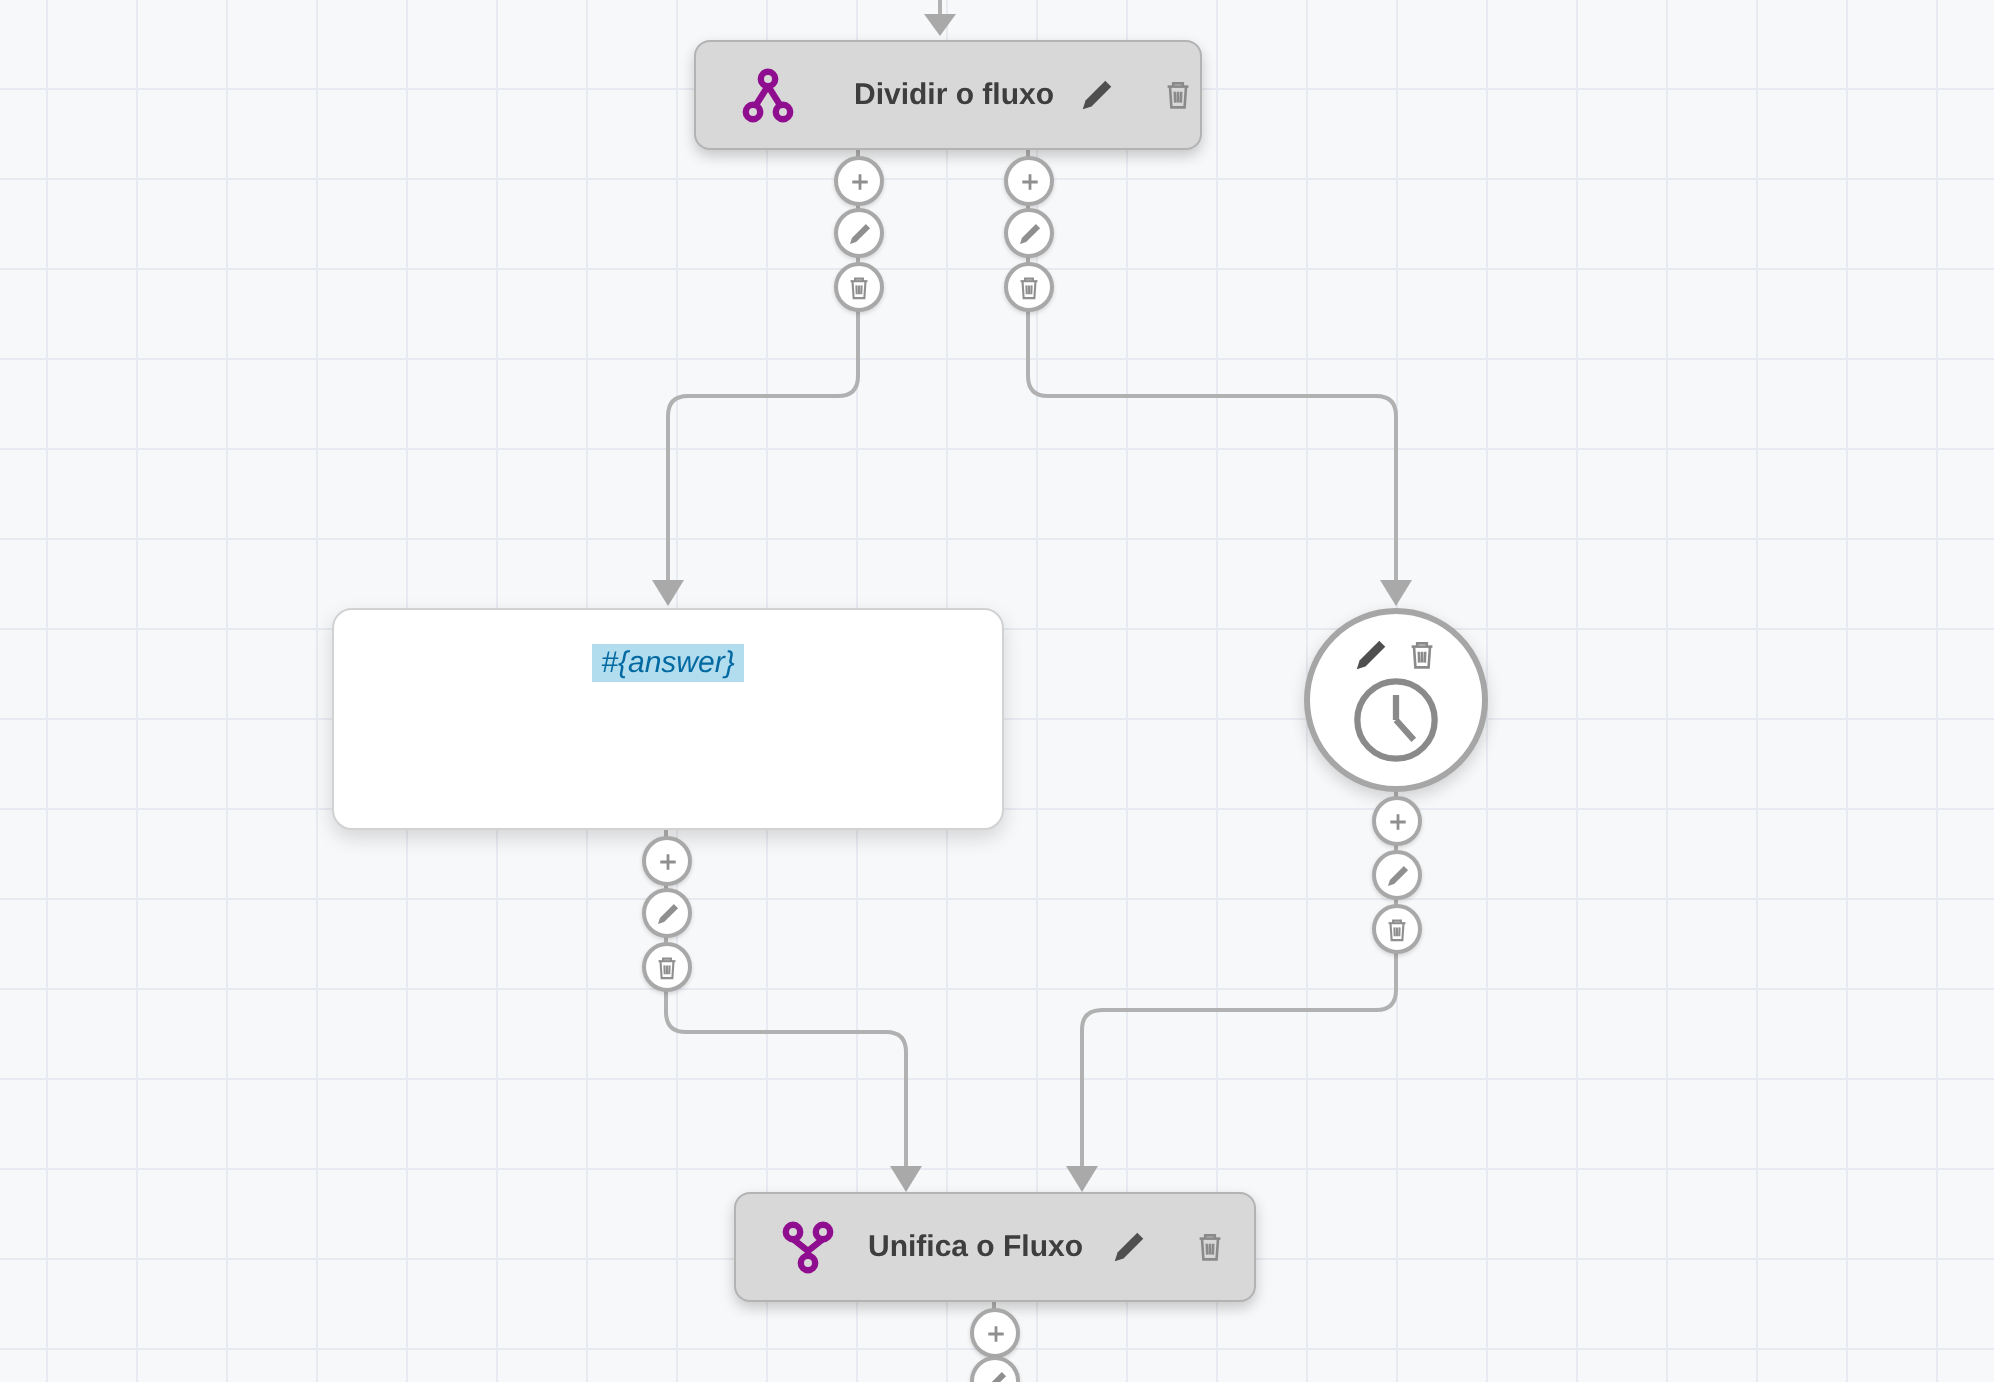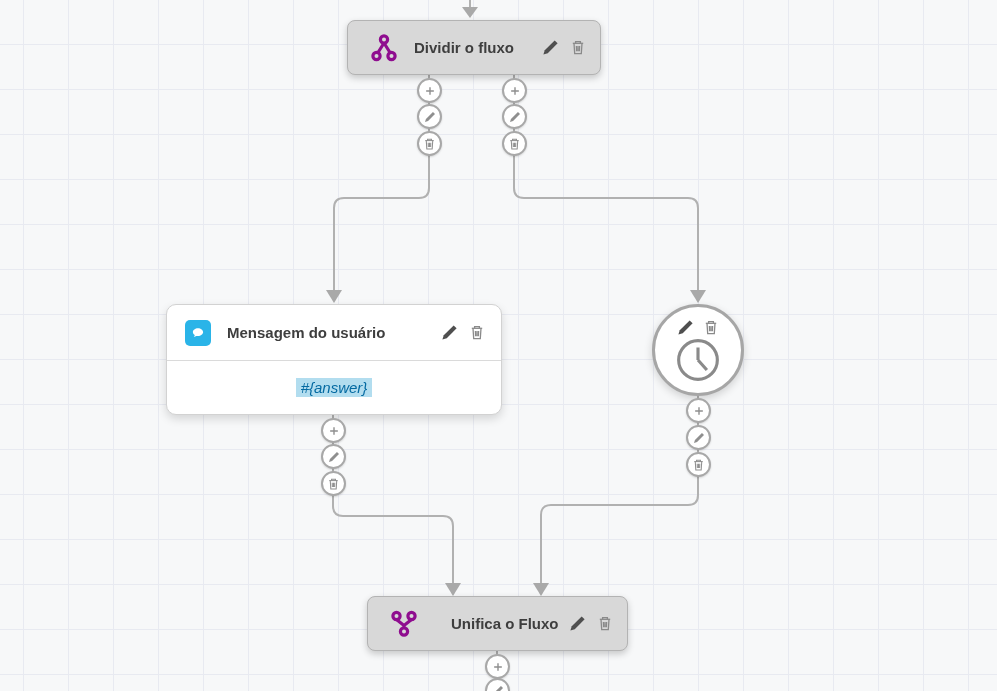--- a/index.html
+++ b/index.html
@@ -16,21 +16,21 @@
   }
 
   .wires { position:absolute; left:0; top:0; z-index:1; }
   .wire  { fill:none; stroke:#b1b1b1; stroke-width:2; }
   .arrow { fill:#a9a9a9; stroke:none; }
 
   
   .gray-node {
     position:absolute; z-index:2; display:flex; align-items:center;
     background:#d8d8d8; border:1px solid #b3b3b3; border-radius:8px;
-    box-shadow:0 3px 7px rgba(0,0,0,.20); padding:0 14px;
+    box-shadow:0 3px 7px rgba(0,0,0,.20); padding:0 14px;gap:13px;
   }
   .node-label { font-weight:bold; font-size:15px; color:#3e3e3e; white-space:nowrap; }
   .act { display:inline-flex; align-items:center; justify-content:center; cursor:pointer; }
   .act.edit { color:#4f4f4f; }
   .act.del  { color:#8a8a8a; }
 
   
   .card {
     position:absolute; z-index:2; background:#fff;
     border:1px solid #d2d2d2; border-radius:10px;
@@ -146,41 +146,20 @@
   <div class="port" style="left:502px; top:131px;">
     <svg width="13" height="14" viewBox="0 0 16 16" fill="none" stroke="currentColor" stroke-width="1.3">
       <path d="M2.8 3.8 H13.2"></path>
         <path d="M5.6 3.8 V2.2 H10.4 V3.8"></path>
         <path d="M4 3.8 L4.7 14.2 H11.3 L12 3.8"></path>
       <path d="M6.4 6.4 L6.6 11.8 M8 6.4 V11.8 M9.6 6.4 L9.4 11.8"></path>
     </svg>
   </div>
 
   <div class="card" style="left:166px; top:304px; width:336px; height:111px;">
-    <div class="card-header">
-      <span class="icon-blue" style="margin-left:2px;">
-        <svg width="18" height="18" viewBox="0 0 26 26">
-          <path d="M13 6 c-4.1 0 -7.4 2.5 -7.4 5.6 c0 1.8 1.1 3.4 2.8 4.4 c-0.2 1 -0.7 1.9 -1.5 2.6 c1.4 -0.2 2.7 -0.7 3.7 -1.4 c0.8 0.2 1.6 0.3 2.4 0.3 c4.1 0 7.4 -2.5 7.4 -5.8 C20.4 8.5 17.1 6 13 6 z" fill="#ffffff"></path>
-        </svg>
-      </span>
-      <span class="node-label" style="margin-left:16px; margin-right:auto;">Mensagem do usuário</span>
-      <span class="act edit">
-        <svg width="17" height="17" viewBox="0 0 16 16">
-            <path d="M11.9 1.3 L14.7 4.1 L5.4 13.4 L1.3 14.7 L2.6 10.6 Z" fill="currentColor"></path>
-          </svg>
-      </span>
-      <span class="act del" style="margin-left:11px;">
-        <svg width="16" height="17" viewBox="0 0 16 16" fill="none" stroke="currentColor" stroke-width="1.3">
-          <path d="M2.8 3.8 H13.2"></path>
-            <path d="M5.6 3.8 V2.2 H10.4 V3.8"></path>
-            <path d="M4 3.8 L4.7 14.2 H11.3 L12 3.8"></path>
-          <path d="M6.4 6.4 L6.6 11.8 M8 6.4 V11.8 M9.6 6.4 L9.4 11.8"></path>
-        </svg>
-      </span>
-    </div>
     <div class="card-body">
       <span class="var-chip">#{answer}</span>
     </div>
   </div>
 
   <div class="port" style="left:321px; top:418px;">
     <svg width="14" height="14" viewBox="0 0 16 16" stroke="currentColor" stroke-width="1.6">
         <path d="M8 3.6 V12.4 M3.6 8 H12.4"></path>
       </svg>
   </div>
@@ -243,21 +222,21 @@
 
   <div class="gray-node" style="left:367px; top:596px; width:261px; height:55px;">
     <span class="purple" style="margin-left:9px;">
       <svg width="26" height="28" viewBox="0 0 26 28" stroke="currentColor" fill="none" stroke-width="3.2">
         <path d="M5.5 9.5 L13 15.5 M20.5 9.5 L13 15.5 M13 15.5 V18"></path>
         <circle cx="5.5" cy="6" r="3.6"></circle>
           <circle cx="20.5" cy="6" r="3.6"></circle>
           <circle cx="13" cy="21.5" r="3.6"></circle>
       </svg>
     </span>
-    <span class="node-label" style="margin-left:34px; margin-right:auto;">Unifica o Fluxo</span>
+    <span class="node-label" style="margin-left:4px; margin-right:auto;">Unifica o Fluxo</span>
     <span class="act edit">
       <svg width="17" height="17" viewBox="0 0 16 16">
           <path d="M11.9 1.3 L14.7 4.1 L5.4 13.4 L1.3 14.7 L2.6 10.6 Z" fill="currentColor"></path>
         </svg>
     </span>
     <span class="act del" style="margin-left:11px;">
       <svg width="16" height="17" viewBox="0 0 16 16" fill="none" stroke="currentColor" stroke-width="1.3">
         <path d="M2.8 3.8 H13.2"></path>
           <path d="M5.6 3.8 V2.2 H10.4 V3.8"></path>
           <path d="M4 3.8 L4.7 14.2 H11.3 L12 3.8"></path>

